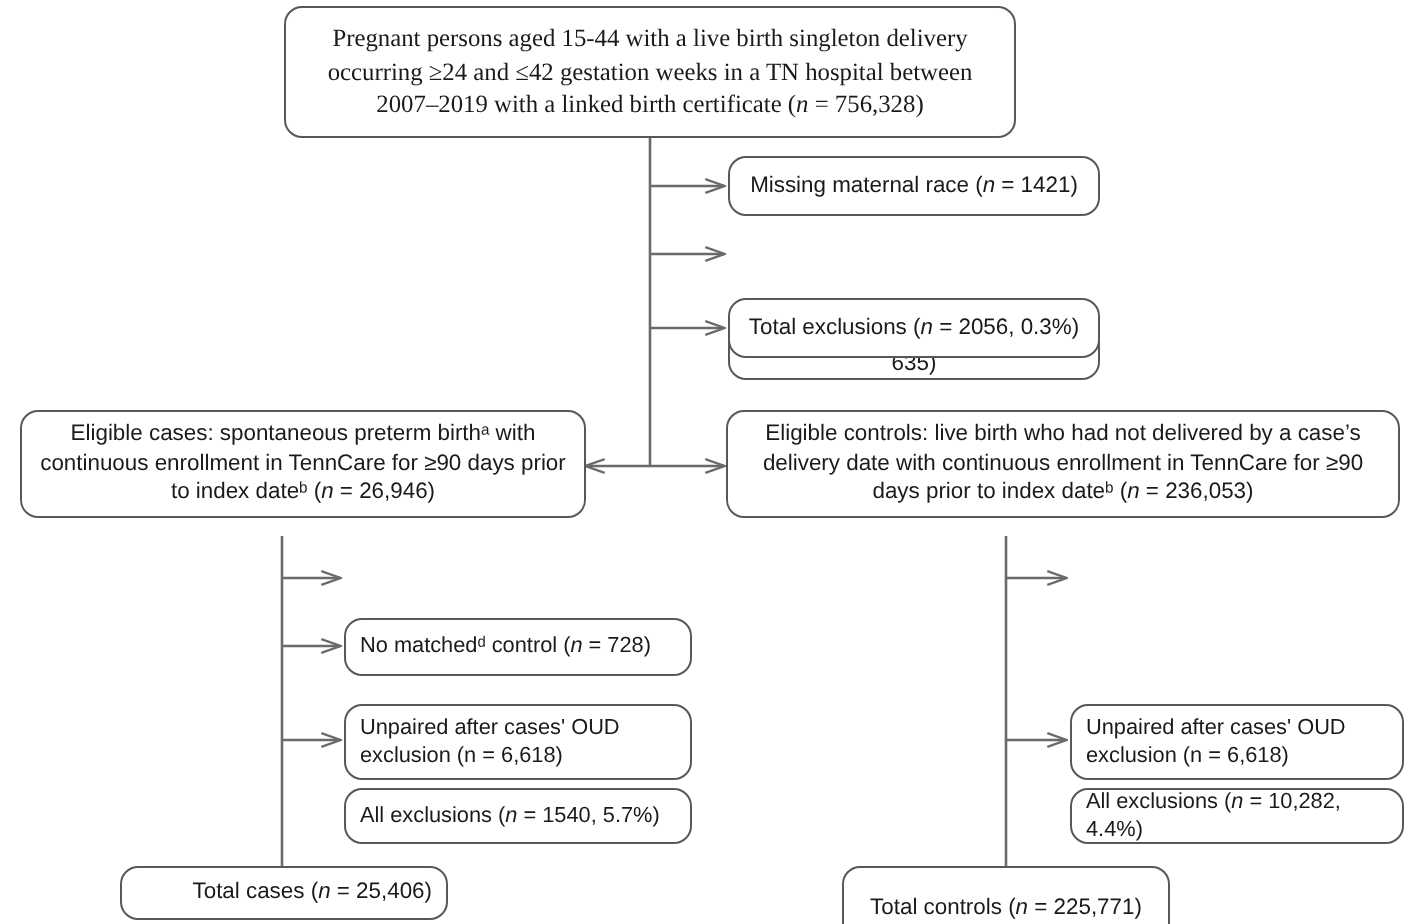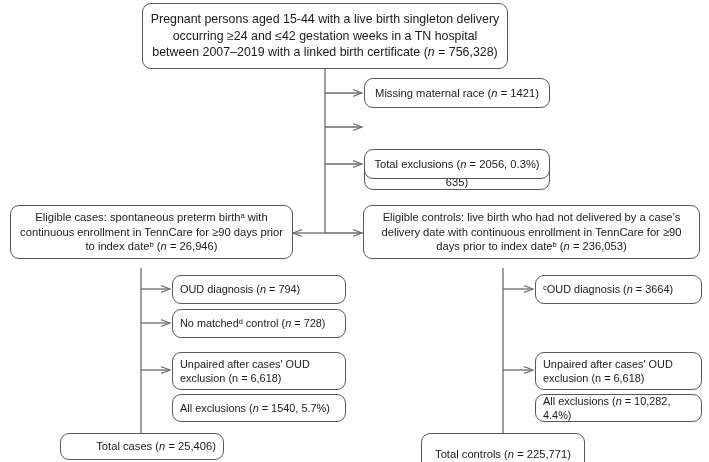--- a/index.html
+++ b/index.html
@@ -74,21 +74,21 @@
       <path d="M141,289 L170,289" marker-end="url(#ah)"></path>
       <path d="M141,323 L170,323" marker-end="url(#ah)"></path>
       <path d="M141,370 L170,370" marker-end="url(#ah)"></path>
 
       <path d="M503,268 L503,433"></path>
       <path d="M503,289 L533,289" marker-end="url(#ah)"></path>
       <path d="M503,370 L533,370" marker-end="url(#ah)"></path>
     </g>
   </svg>
 
-  <div class="node fs-top" style="left:142px; top:3px; width:366px; height:66px;">
+  <div class="node fs-top" style="left:142px; top:3px; width:366px; height:66px;font-family:Liberation Serif, serif;">
     <span class="txt">Pregnant persons aged 15-44 with a live birth singleton delivery occurring ≥24 and ≤42 gestation weeks in a TN hospital between 2007–2019 with a linked birth certificate (<i>n</i> = 756,328)</span>
   </div>
 
   <div class="node fs-mid" style="left:364px; top:78px; width:186px; height:30px;align-items:center;">
     <span class="txt">Missing maternal race (<i>n</i> = 1421)</span>
   </div>
 
   <div class="node fs-mid" style="left:364px; top:112px; width:186px; height:30px;margin-top:48px;">
     <span class="txt">Missing maternal ethnicity (<i>n</i> = 635)</span>
   </div>
@@ -98,39 +98,33 @@
   </div>
 
   <div class="node fs-mid" style="left:10px; top:205px; width:283px; height:54px;">
     <span class="txt">Eligible cases: spontaneous preterm birthᵃ with continuous enrollment in TennCare for ≥90 days prior to index dateᵇ (<i>n</i> = 26,946)</span>
   </div>
 
   <div class="node fs-mid" style="left:363px; top:205px; width:337px; height:54px;justify-content:flex-end;">
     <span class="txt">Eligible controls: live birth who had not delivered by a case’s delivery date with continuous enrollment in TennCare for ≥90 days prior to index dateᵇ (<i>n</i> = 236,053)</span>
   </div>
 
-  <div class="node fs-small align-left" style="left:172px; top:275px; width:174px; height:29px;">
-    <span class="txt">OUD diagnosis (<i>n</i> = 794)</span>
-  </div>
 
   <div class="node fs-small align-left" style="left:172px; top:309px; width:174px; height:29px;">
     <span class="txt">No matchedᵈ control (<i>n</i> = 728)</span>
   </div>
 
   <div class="node fs-small align-left" style="left:172px; top:352px; width:174px; height:38px;">
     <span class="txt">Unpaired after cases' OUD exclusion (n = 6,618)</span>
   </div>
 
   <div class="node fs-small align-left" style="left:172px; top:394px; width:174px; height:28px;">
     <span class="txt">All exclusions (<i>n</i> = 1540, 5.7%)</span>
   </div>
 
-  <div class="node fs-small align-left" style="left:535px; top:275px; width:167px; height:29px;">
-    <span class="txt">ᶜOUD diagnosis (<i>n</i> = 3664)</span>
-  </div>
 
   <div class="node fs-small align-left" style="left:535px; top:352px; width:167px; height:38px;">
     <span class="txt">Unpaired after cases' OUD exclusion (n = 6,618)</span>
   </div>
 
   <div class="node fs-small align-left" style="left:535px; top:394px; width:167px; height:28px;">
     <span class="txt">All exclusions (<i>n</i> = 10,282, 4.4%)</span>
   </div>
 
   <div class="node fs-mid" style="left:60px; top:433px; width:164px; height:27px;text-align:right;">

